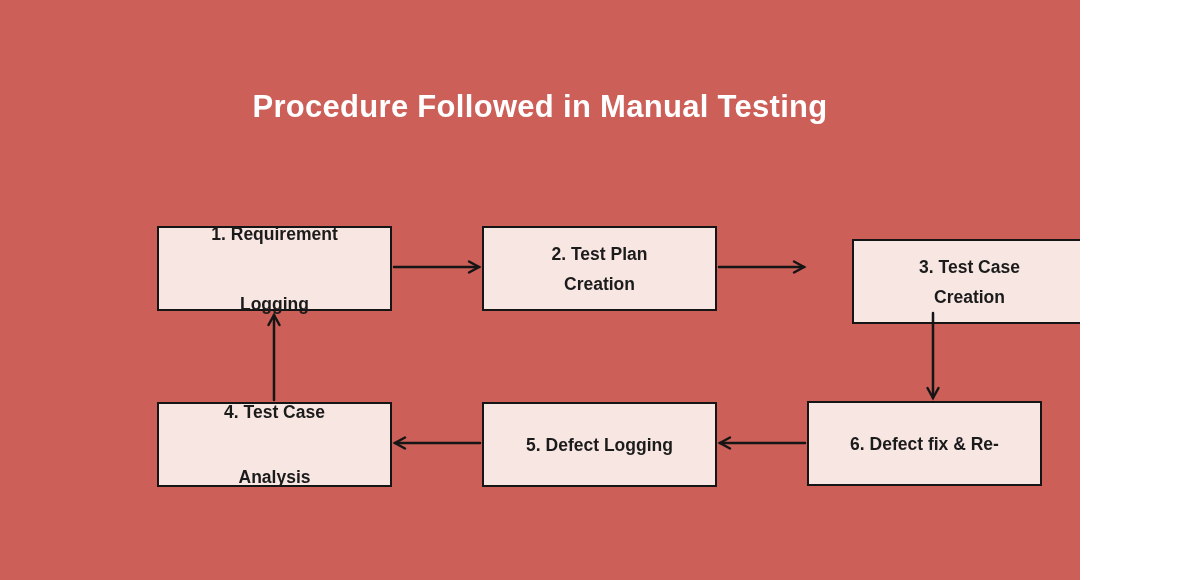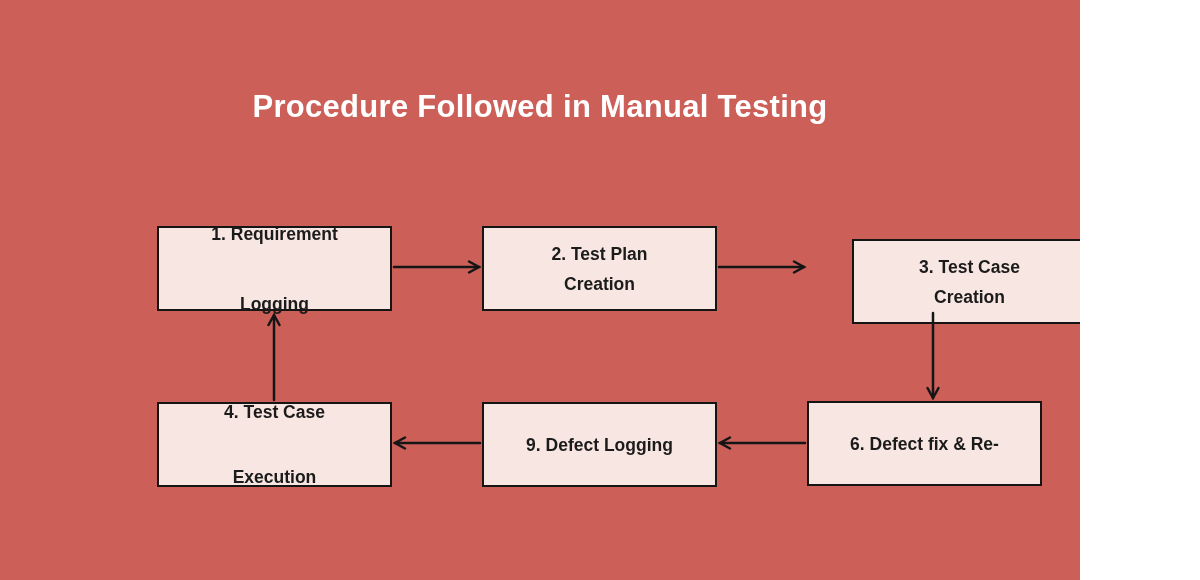--- a/index.html
+++ b/index.html
@@ -84,25 +84,25 @@
     <div>Creation</div>
   </div>
 
   <div class="box b3">
     <div>3. Test Case</div>
     <div>Creation</div>
   </div>
 
   <div class="box b4">
     <div>4. Test Case</div>
-    <div>Execution</div>
+    <div>Analysis</div>
   </div>
 
   <div class="box b5">
-    <div>9. Defect Logging</div>
+    <div>5. Defect Logging</div>
     <div></div>
   </div>
 
   <div class="box b6">
     <div>6. Defect fix &amp; Re-</div>
   </div>
 
   <svg class="arrow-layer" viewBox="0 0 1200 580">
     <defs>
       <marker id="chev" markerUnits="userSpaceOnUse" markerWidth="16" markerHeight="16" refX="13" refY="8" orient="auto">

